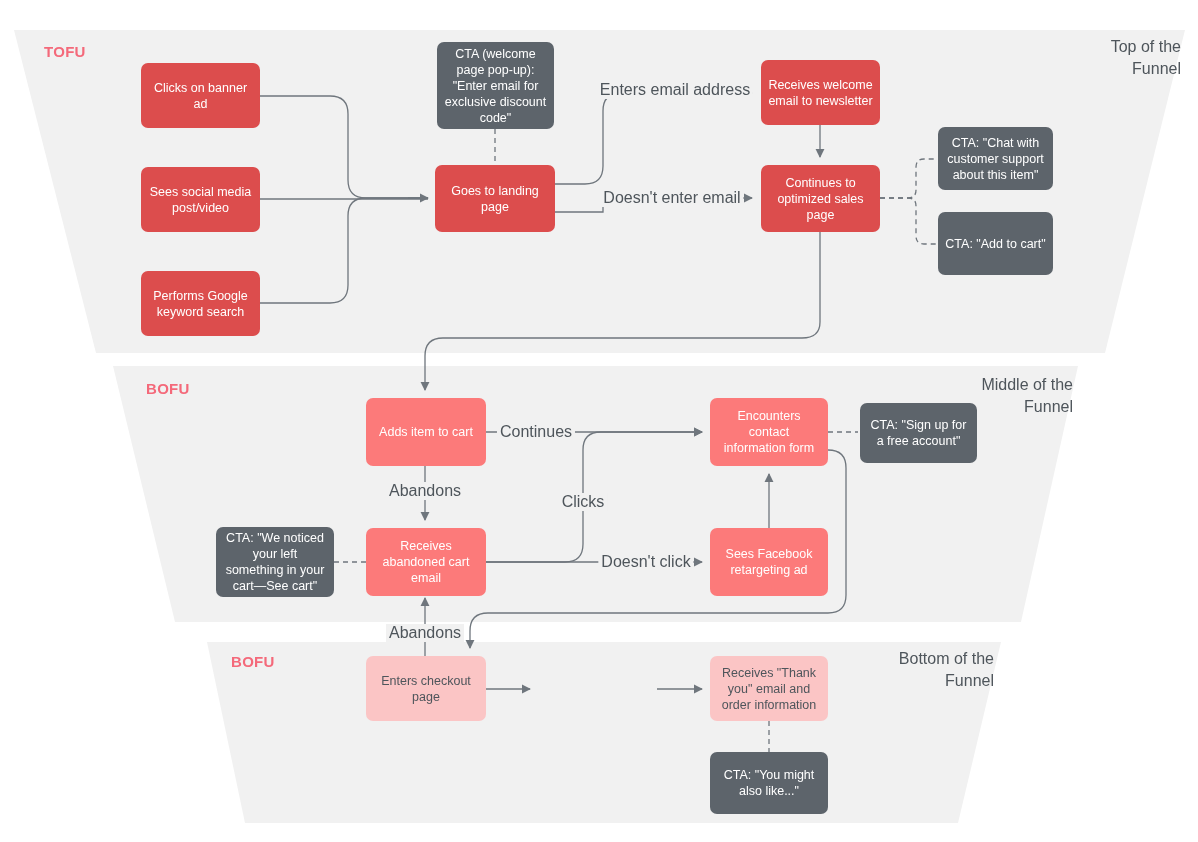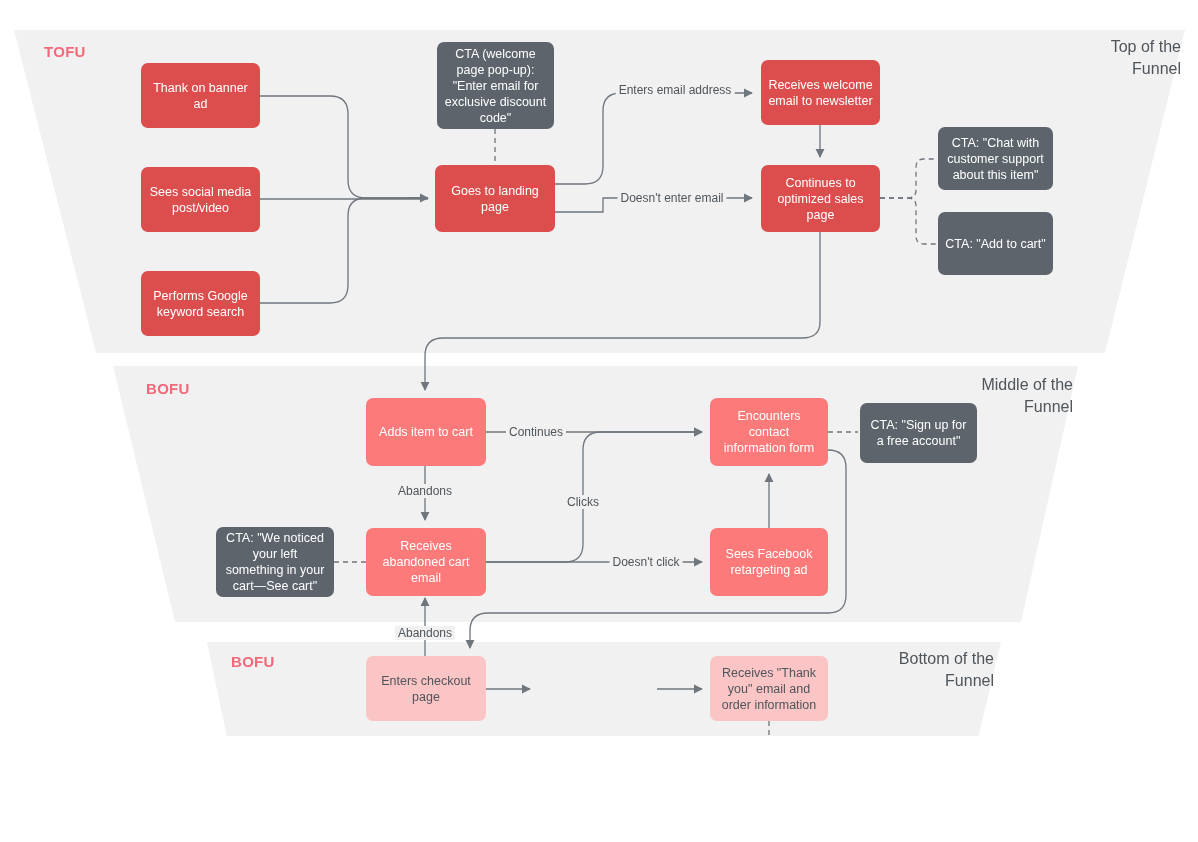--- a/index.html
+++ b/index.html
@@ -6,21 +6,21 @@
     margin: 0;
     padding: 0;
     background: #ffffff;
   }
   body {
     font-family: "Liberation Sans", sans-serif;
   }
   #canvas {
     position: relative;
     width: 1198px;
-    height: 736px;
+    height: 842px;
     background: #ffffff;
     overflow: hidden;
   }
   #edges {
     position: absolute;
     left: 0; top: 0;
     width: 1198px;
     height: 842px;
     pointer-events: none;
   }
@@ -70,21 +70,21 @@
   .node.bofu {
     background: #fbc5c5;
     color: #4e555b;
   }
   .node.cta {
     background: #5d646b;
     color: #ffffff;
   }
   .edge-label {
     position: absolute;
-    font-size: 12px;
+    font-size: 16px;
     color: #4e555b;
     background: #f1f1f1;
     padding: 0 3px;
     white-space: nowrap;
     transform: translate(-50%, -50%);
   }
 </style>
 </head>
 <body>
 
@@ -153,21 +153,21 @@
 Funnel</div>
 
   <div class="stage-label" style="left:146px; top:380px;">BOFU</div>
   <div class="stage-caption" style="left:963px; top:374px; width:110px;">Middle of the
 Funnel</div>
 
   <div class="stage-label" style="left:231px; top:653px;">BOFU</div>
   <div class="stage-caption" style="left:874px; top:648px; width:120px;">Bottom of the
 Funnel</div>
 
-  <div class="node tofu" style="left:141px; top:63px; width:119px; height:65px;">Thank on banner ad</div>
+  <div class="node tofu" style="left:141px; top:63px; width:119px; height:65px;">Clicks on banner ad</div>
   <div class="node tofu" style="left:141px; top:167px; width:119px; height:65px;">Sees social media post/video</div>
   <div class="node tofu" style="left:141px; top:271px; width:119px; height:65px;">Performs Google keyword search</div>
 
   <div class="node cta" style="left:437px; top:42px; width:117px; height:87px;">CTA (welcome page pop-up): "Enter email for exclusive discount code"</div>
   <div class="node tofu" style="left:435px; top:165px; width:120px; height:67px;">Goes to landing page</div>
 
   <div class="node tofu" style="left:761px; top:165px; width:119px; height:67px;">Continues to optimized sales page</div>
   <div class="node tofu" style="left:761px; top:60px; width:119px; height:65px;">Receives welcome email to newsletter</div>
 
   <div class="node cta" style="left:938px; top:127px; width:115px; height:63px;">CTA: "Chat with customer support about this item"</div>

